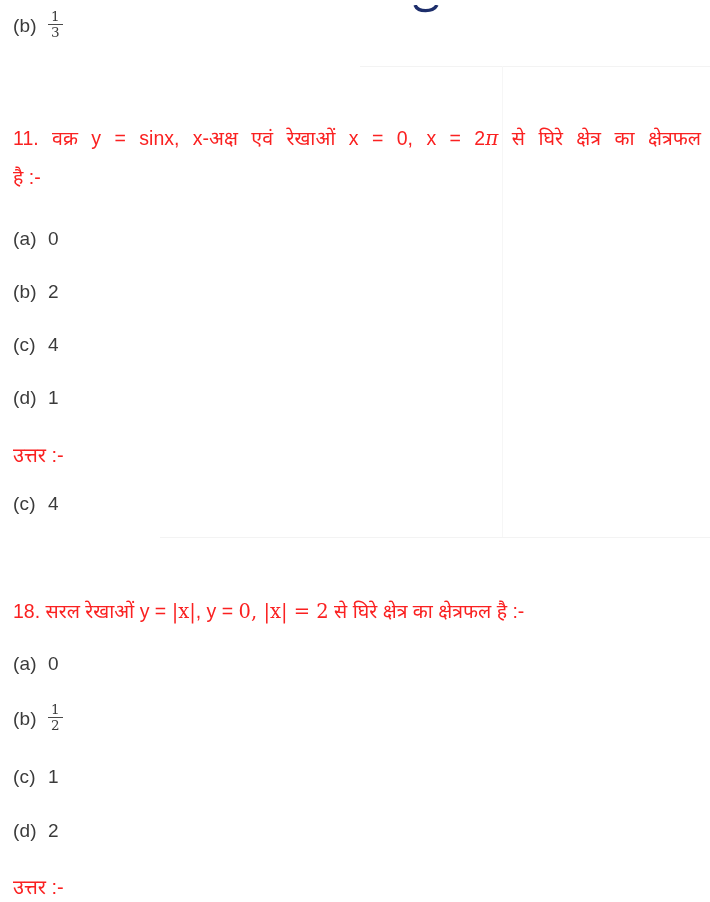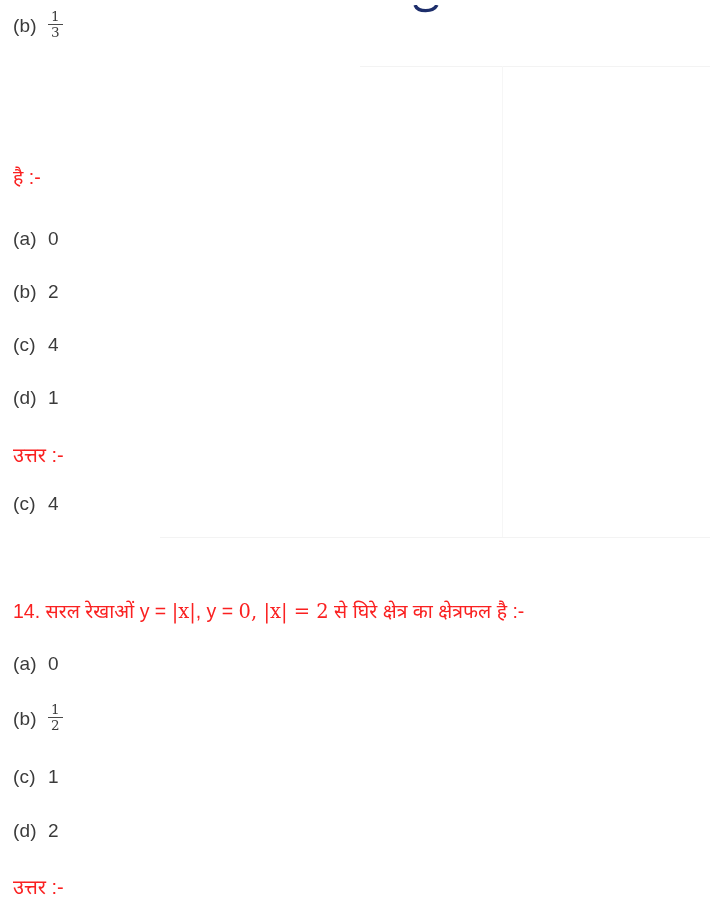--- a/index.html
+++ b/index.html
@@ -60,20 +60,23 @@
   </div>
 
   <div class="opt-row" style="top:10px;">
     <span class="lab">(b)</span>
     <span class="frac">
       <span class="num">1</span>
       <span class="den">3</span>
     </span>
   </div>
 
+  <div class="abs q-red q-justify" style="top:126px;">
+    <span>11. वक्र y = sinx, x-अक्ष एवं रेखाओं x = 0, x = 2</span><span class="pi">π</span><span> से घिरे क्षेत्र का क्षेत्रफल</span>
+  </div>
   <div class="abs q-red" style="left:13px; top:165px;">है :-</div>
 
   <div class="opt-row" style="top:228px;">
     <span class="lab">(a)</span>
     <span class="val">0</span>
   </div>
   <div class="opt-row" style="top:281px;">
     <span class="lab">(b)</span>
     <span class="val">2</span>
   </div>
@@ -86,21 +89,21 @@
     <span class="val">1</span>
   </div>
 
   <div class="answer-heading" style="top:441px;">उत्तर :-</div>
   <div class="opt-row" style="top:493px;">
     <span class="lab">(c)</span>
     <span class="val">4</span>
   </div>
 
   <div class="abs q-red" style="left:13px; top:599px; white-space:nowrap;">
-    <span>14. सरल रेखाओं y = </span><span class="math-serif">|x|</span><span>, y = </span><span class="math-serif">0, |x| = 2</span><span> से घिरे क्षेत्र का क्षेत्रफल है :-</span>
+    <span>18. सरल रेखाओं y = </span><span class="math-serif">|x|</span><span>, y = </span><span class="math-serif">0, |x| = 2</span><span> से घिरे क्षेत्र का क्षेत्रफल है :-</span>
   </div>
 
   <div class="opt-row" style="top:653px;">
     <span class="lab">(a)</span>
     <span class="val">0</span>
   </div>
   <div class="opt-row" style="top:703px;">
     <span class="lab">(b)</span>
     <span class="frac">
       <span class="num">1</span>

